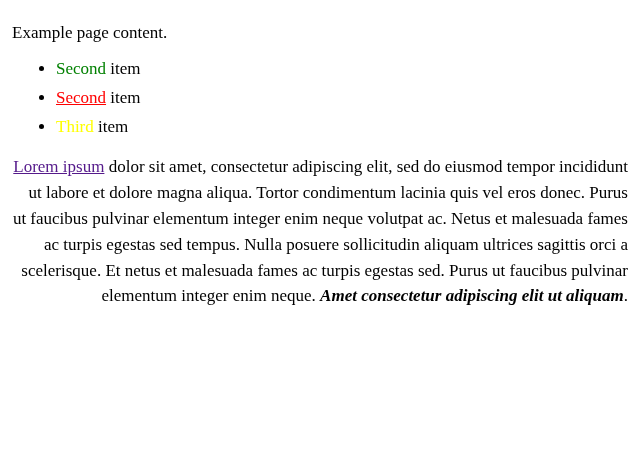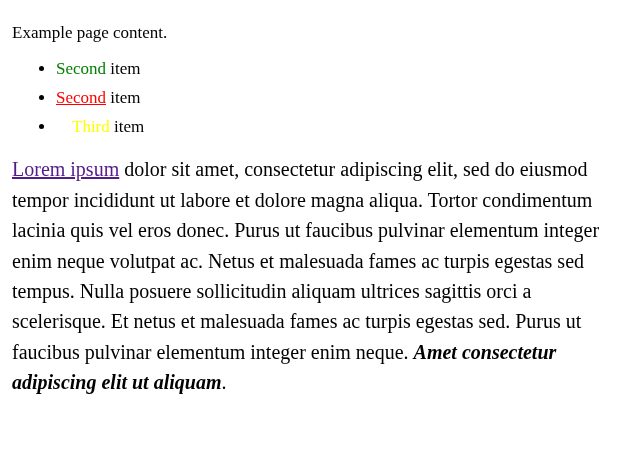--- a/index.html
+++ b/index.html
@@ -29,26 +29,26 @@
     padding-left: 44px;
     list-style-type: disc;
   }
   ul.bullets li {
     margin: 0 0 5px 0;
     line-height: 1.4;
     font-size: 17px;
   }
   .kw-green { color: #008000; }
   .kw-red   { color: #ff0000; text-decoration: underline; }
-  .kw-yellow{ color: #ffff00; margin-left: 16px; }
+  .kw-yellow{ color: #ffff00; }
   .para {
     margin: 16px 0 0 0;
     line-height: 1.52;
-    font-size: 20px;
-    text-align: left;
+    font-size: 17px;
+    text-align: right;
   }
   a.inline-link {
     color: #551a8b;
     text-decoration: underline;
   }
   em.tail {
     font-style: italic;
     font-weight: bold;
   }
 </style>

